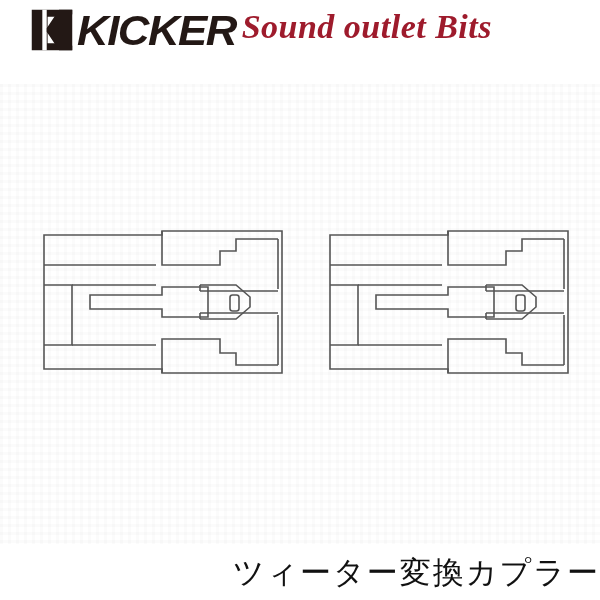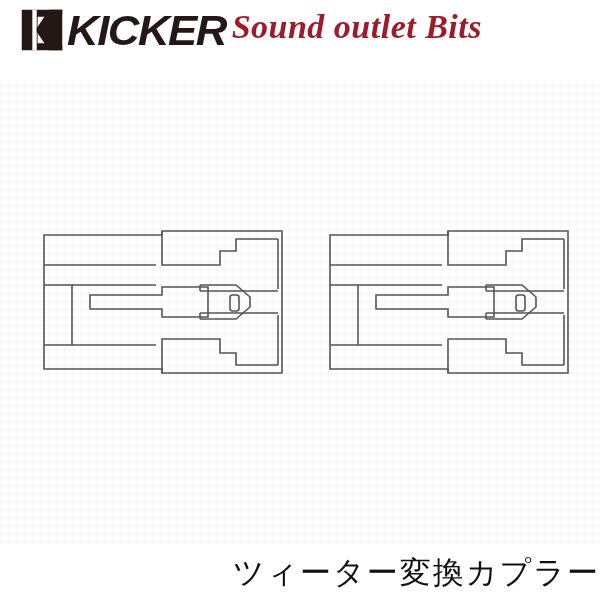--- a/index.html
+++ b/index.html
@@ -33,21 +33,21 @@
     background-image:
       linear-gradient(to right, rgba(0,0,0,0.016) 0 3px, rgba(0,0,0,0) 3px 8px),
       linear-gradient(to bottom, rgba(0,0,0,0.016) 0 3px, rgba(0,0,0,0) 3px 8px);
     background-size: 8px 8px, 8px 8px;
     pointer-events: none;
   }
 
   
   #header {
     position: absolute;
-    left: 8px;
+    left: 18px;
     top: 0;
     width: 488px;
     height: 84px;
     background: #ffffff;
   }
 
   #brand-logo {
     position: absolute;
     left: 12px;
     top: 8px;

